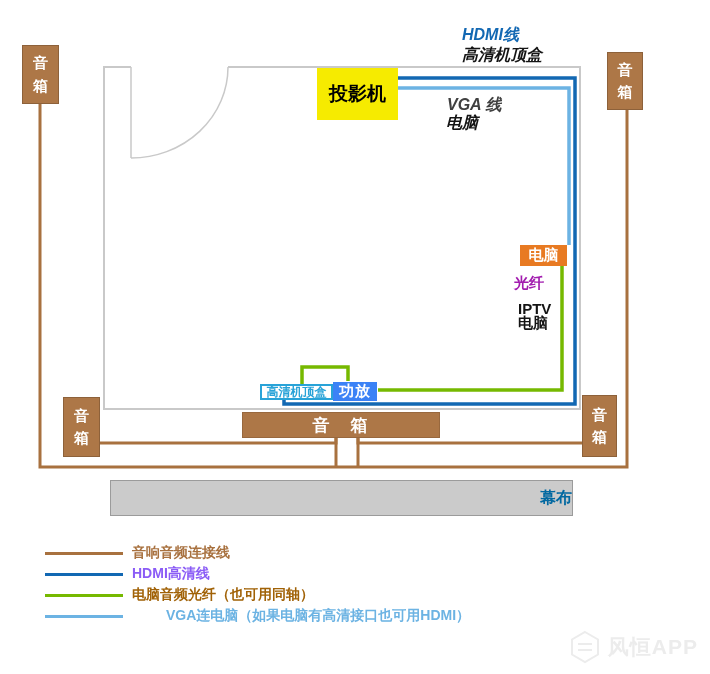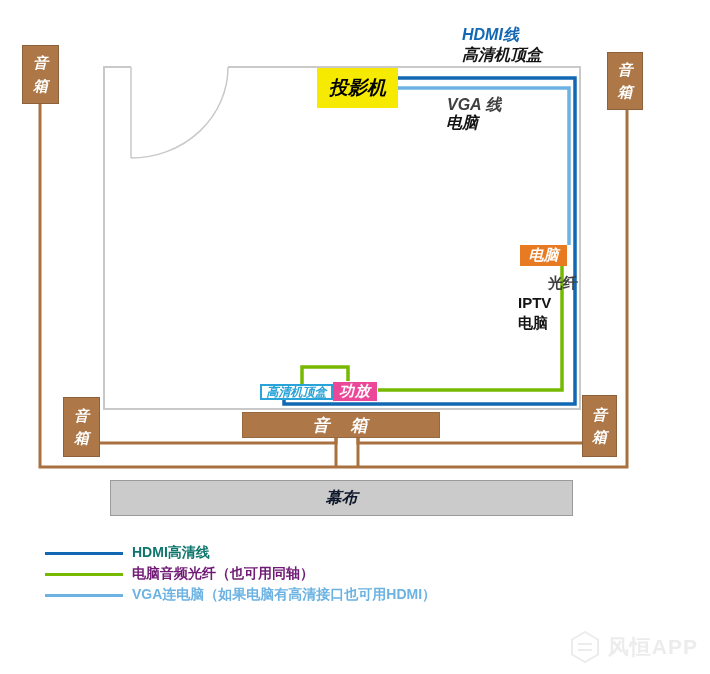--- a/index.html
+++ b/index.html
@@ -1,28 +1,28 @@
 <!DOCTYPE html>
 <html><head>
 <meta charset="utf-8">
 <style>
   html,body{margin:0;padding:0;background:#fff;}
   body{font-family:"Liberation Sans","DejaVu Sans",sans-serif;}
   #stage{position:relative;width:710px;height:674px;background:#fff;overflow:hidden;}
   #wires{position:absolute;left:0;top:0;width:710px;height:674px;}
   .box{position:absolute;display:flex;align-items:center;justify-content:center;
-       box-sizing:border-box;font-weight:bold;font-style:italic;}
+       box-sizing:border-box;font-weight:bold;}
   .speaker{color:#fff;font-size:15px;border:1px solid rgba(0,0,0,0.18);}
   .speaker .vtext{width:1.05em;word-break:break-all;line-height:1.5;text-align:center;}
   .speaker-wide{color:#fff;font-size:17px;border:1px solid rgba(0,0,0,0.12);letter-spacing:2px;}
   .projector{color:#000;font-size:19px;}
   .computer-tag{color:#fff;font-size:15px;}
   .settop{background:#fff;font-size:12px;border:2px solid;}
   .amp{color:#fff;font-size:15px;letter-spacing:1px;}
-  .screenbar{color:#0f172a;font-size:16px;border:1.5px solid #9b9b9b;}
+  .screenbar{color:#0369a1;font-size:16px;border:1.5px solid #9b9b9b;justify-content:flex-end;}
   .lbl{position:absolute;font-weight:bold;white-space:nowrap;}
   .lbl-16{font-size:16px;font-style:italic;}
   .lbl-15{font-size:15px;}
   .black{color:#141414;}
   #legend{position:absolute;left:45px;top:546px;display:flex;flex-direction:column;gap:7px;}
   .legend-row{display:flex;align-items:center;height:14px;}
   .legend-swatch{width:78px;height:3px;margin-right:9px;flex:0 0 auto;}
   .legend-label{font-size:14px;font-weight:bold;white-space:nowrap;}
   #watermark{position:absolute;right:12px;top:630px;display:flex;align-items:center;gap:6px;
              color:#ececec;font-weight:bold;font-size:21px;letter-spacing:1px;}
@@ -61,59 +61,63 @@
   <div class="box speaker" style="left: 63px; top: 397px; width: 37px; height: 60px; background: rgb(173, 119, 71);">
     <div class="vtext">音箱</div>
   </div>
   <div class="box speaker" style="left: 582px; top: 395px; width: 35px; height: 62px; background: rgb(173, 119, 71);">
     <div class="vtext">音箱</div>
   </div>
   <div class="box speaker-wide" style="left: 242px; top: 412px; width: 198px; height: 26px; background: rgb(173, 119, 71);">
     <span>音　箱</span>
   </div>
 
-  <div class="box projector" style="left: 317px; top: 68px; width: 81px; height: 40px; background: rgb(246, 235, 0);">
+  <div class="box projector" style="left: 317px; top: 68px; width: 81px; height: 52px; background: rgb(246, 235, 0);">
     <span>投影机</span>
   </div>
 
   <div class="box computer-tag" style="left: 520px; top: 245px; width: 47px; height: 21px; background: rgb(232, 122, 34);">
     <span>电脑</span>
   </div>
 
   <div class="box settop" style="left: 260px; top: 384px; width: 73px; height: 16px; border-color: rgb(41, 163, 216);">
     <span style="color: rgb(41, 163, 216);">高清机顶盒</span>
   </div>
-  <div class="box amp" style="left: 333px; top: 382px; width: 44px; height: 19px; background: #ec4899;">
+  <div class="box amp" style="left: 333px; top: 382px; width: 44px; height: 19px; background: #3b82f6;">
     <span>功放</span>
   </div>
 
   <div class="box screenbar" style="left: 110px; top: 480px; width: 463px; height: 36px; background: rgb(203, 203, 203);">
     <span>幕布</span>
   </div>
 
   <div class="lbl lbl-16" style="left: 462px; top: 25px; color: rgb(18, 104, 179);">HDMI线</div>
   <div class="lbl lbl-16 black" style="left:462px;top:45px;">高清机顶盒</div>
   <div class="lbl lbl-16" style="left: 447px; top: 95px; color: #404040;">VGA 线</div>
   <div class="lbl lbl-16 black" style="left:446px;top:113px;">电脑</div>
-  <div class="lbl lbl-15" style="left: 548px; top: 274px; color: #404040;">光纤</div>
-  <div class="lbl lbl-15 black" style="left:518px;top:294px;">IPTV</div>
+  <div class="lbl lbl-15" style="left: 514px; top: 274px; color: #a21caf;">光纤</div>
+  <div class="lbl lbl-15 black" style="left:518px;top:300px;">IPTV</div>
   <div class="lbl lbl-15 black" style="left:518px;top:314px;">电脑</div>
 
   <div id="legend">
     <div class="legend-row">
+      <div class="legend-swatch" style="background: rgb(168, 113, 63);"></div>
+      <div class="legend-label" style="color: rgb(168, 113, 63);">音响音频连接线</div>
+    </div>
+    <div class="legend-row">
       <div class="legend-swatch" style="background: rgb(18, 104, 179);"></div>
-      <div class="legend-label" style="color: #0f766e;">HDMI高清线</div>
+      <div class="legend-label" style="color: #8b5cf6;">HDMI高清线</div>
     </div>
     <div class="legend-row">
       <div class="legend-swatch" style="background: rgb(118, 185, 0);"></div>
-      <div class="legend-label" style="color: #701a75;">电脑音频光纤（也可用同轴）</div>
+      <div class="legend-label" style="color: #a16207;">电脑音频光纤（也可用同轴）</div>
     </div>
     <div class="legend-row">
       <div class="legend-swatch" style="background: rgb(108, 179, 227);"></div>
-      <div class="legend-label" style="color: rgb(108, 179, 227);">VGA连电脑（如果电脑有高清接口也可用HDMI）</div>
+      <div class="legend-label" style="color: rgb(108, 179, 227); margin-left: 34px;">VGA连电脑（如果电脑有高清接口也可用HDMI）</div>
     </div>
   </div>
 
   <div id="watermark">
     <svg width="34" height="34" viewBox="0 0 34 34" fill="none" stroke="#ececec" stroke-width="2">
       <polygon points="17,2 30,9.5 30,24.5 17,32 4,24.5 4,9.5"></polygon>
       <line x1="10" y1="14" x2="24" y2="14"></line>
       <line x1="10" y1="20" x2="24" y2="20"></line>
     </svg>
     <span>风恒APP</span>

